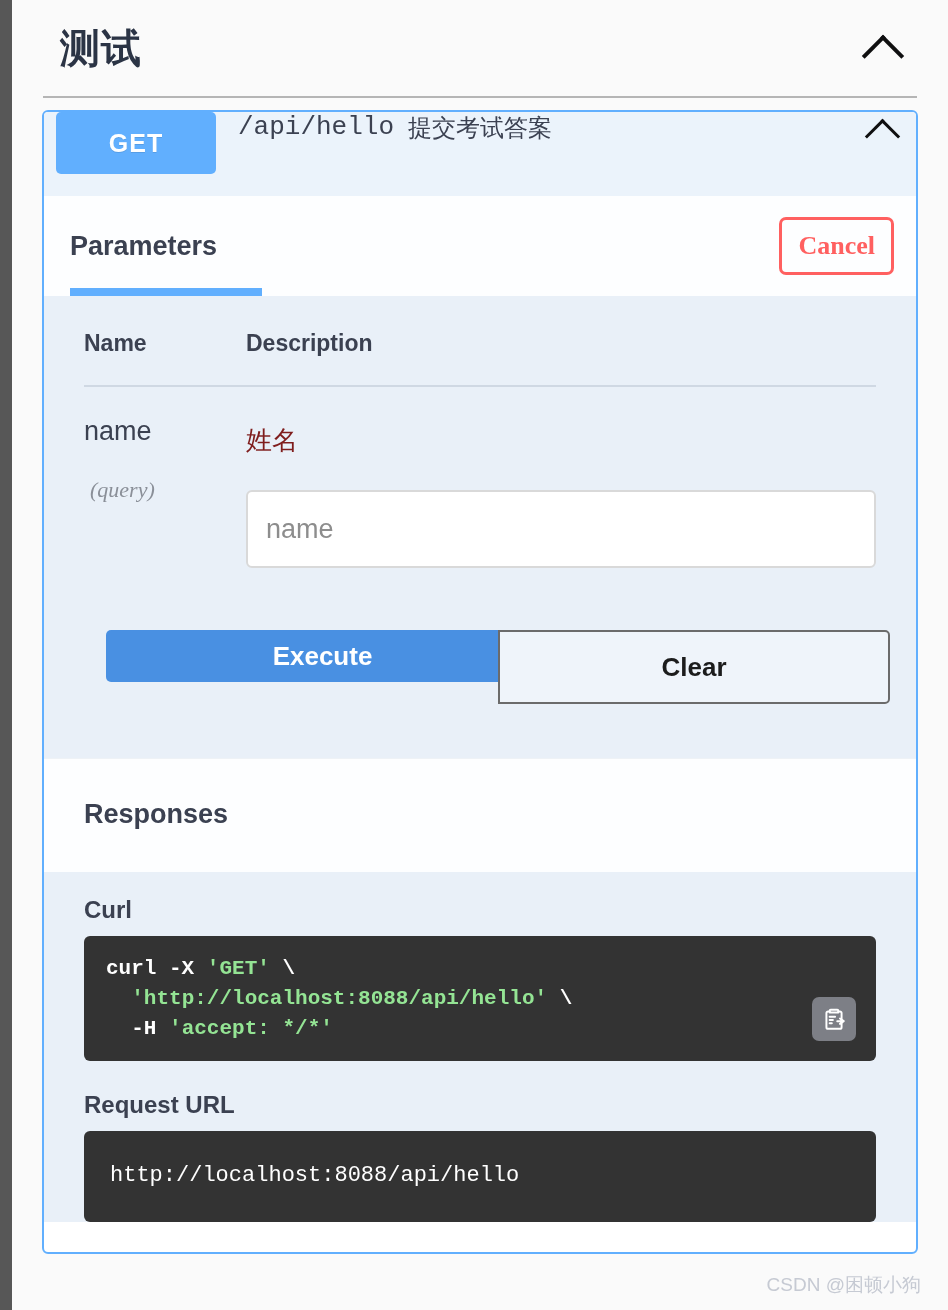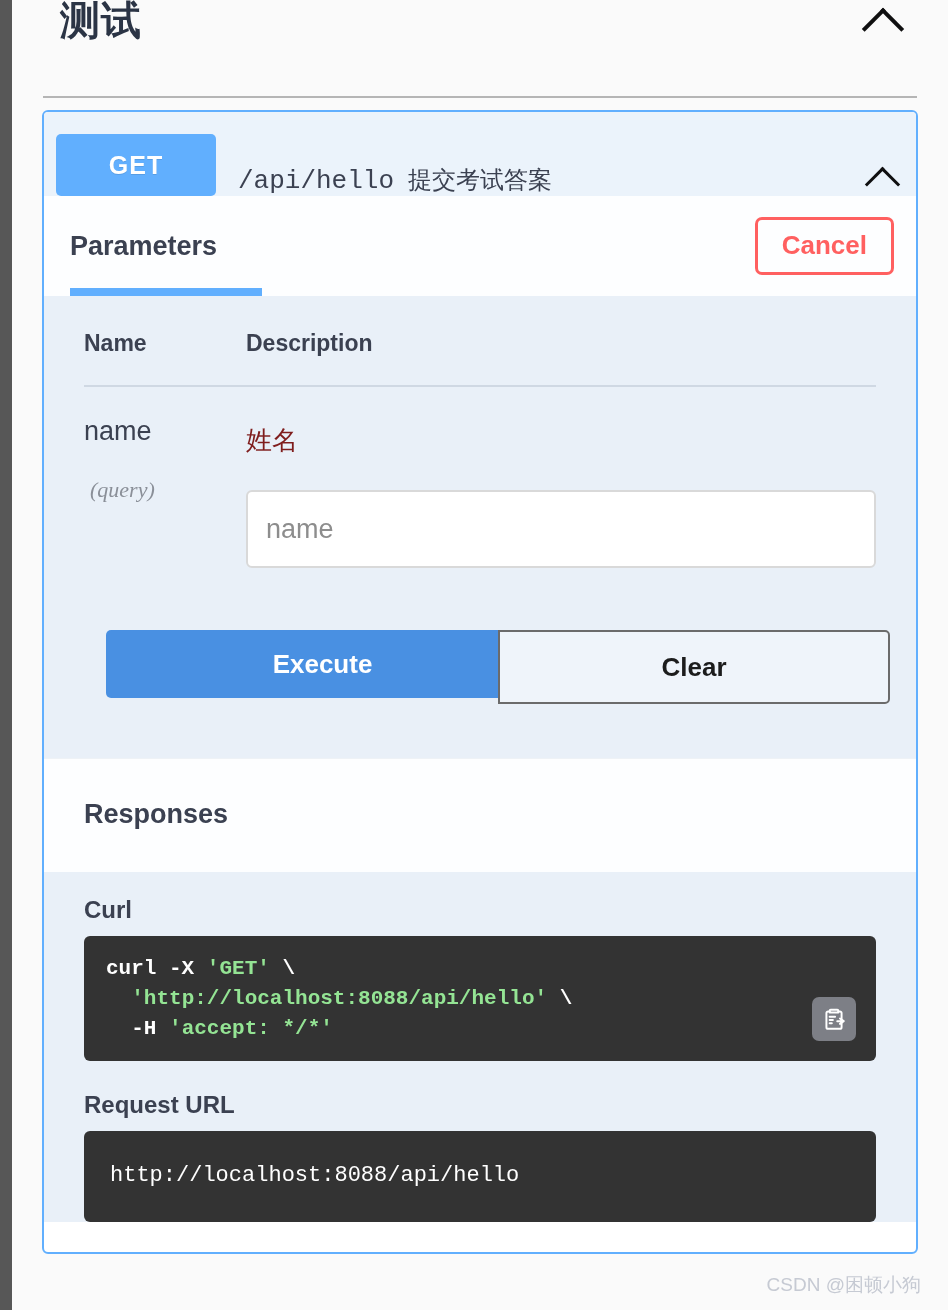--- a/index.html
+++ b/index.html
@@ -26,20 +26,21 @@
     left: 12px; top: 0;
     width: 936px; height: 1310px;
     background: #fafafa;
   }
 
   
   .tag-section { padding: 0 30px 0 30px; }
 
   .tag-head {
     display: flex;
+    align-items: center;
     justify-content: space-between;
     height: 96px;
     padding: 0 14px 0 18px;
   }
   .tag-title {
     font-size: 40px;
     font-weight: 700;
     color: #2b3445;
     letter-spacing: 1px;
     line-height: 1;
@@ -75,21 +76,21 @@
   .opblock {
     margin: 12px 0 0 0;
     border: 2px solid #61affe;
     border-radius: 6px;
     background: #fff;
     overflow: hidden;
   }
 
   .op-summary {
     display: flex;
-    align-items: flex-end;
+    align-items: flex-start;
     background: #ebf3fb;
     height: 84px;
     padding: 0 14px 0 12px;
   }
 
   .method-badge {
     width: 160px;
     min-width: 160px;
     height: 62px;
     background: #61affe;
@@ -142,22 +143,22 @@
     width: 192px; height: 8px;
     background: #61affe;
   }
   .btn-cancel {
     border: 3px solid #ff6060;
     color: #ff6060;
     background: #fdfeff;
     border-radius: 7px;
     font-size: 26px;
     font-weight: 700;
-    padding: 10px 24px;
-    font-family: Liberation Sans, sans-serif;
+    padding: 10px 16px;
+    font-family: Liberation Serif, serif;
     line-height: 1.2;
     cursor: pointer;
   }
 
   
   .params-area {
     background: #e9f0f8;
     padding: 34px 40px 0 40px;
   }
 
@@ -211,21 +212,21 @@
   .p-input::placeholder { color: #8d8d8d; }
 
   
   .exec-row {
     display: flex;
     padding: 62px 40px 54px 62px;
     background: #e9f0f8;
   }
   .btn-execute {
     flex: 0 0 392px;
-    height: 68px;
+    height: 52px;
     background: #4990e2;
     color: #fff;
     border: none;
     border-radius: 5px 0 0 5px;
     font-size: 26px;
     font-weight: 700;
     font-family: "Liberation Sans", sans-serif;
     cursor: pointer;
     padding-left: 41px;
   }

